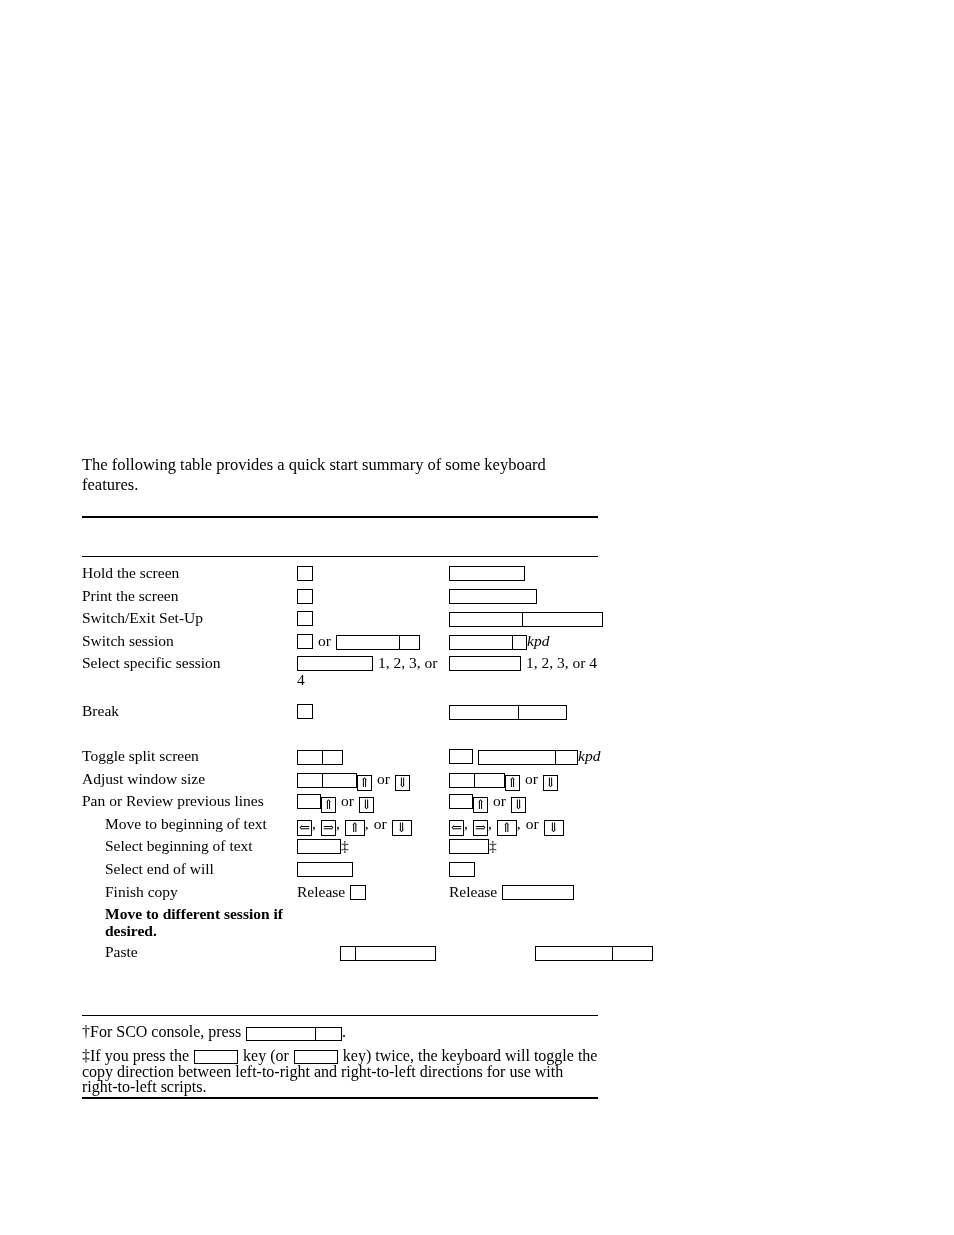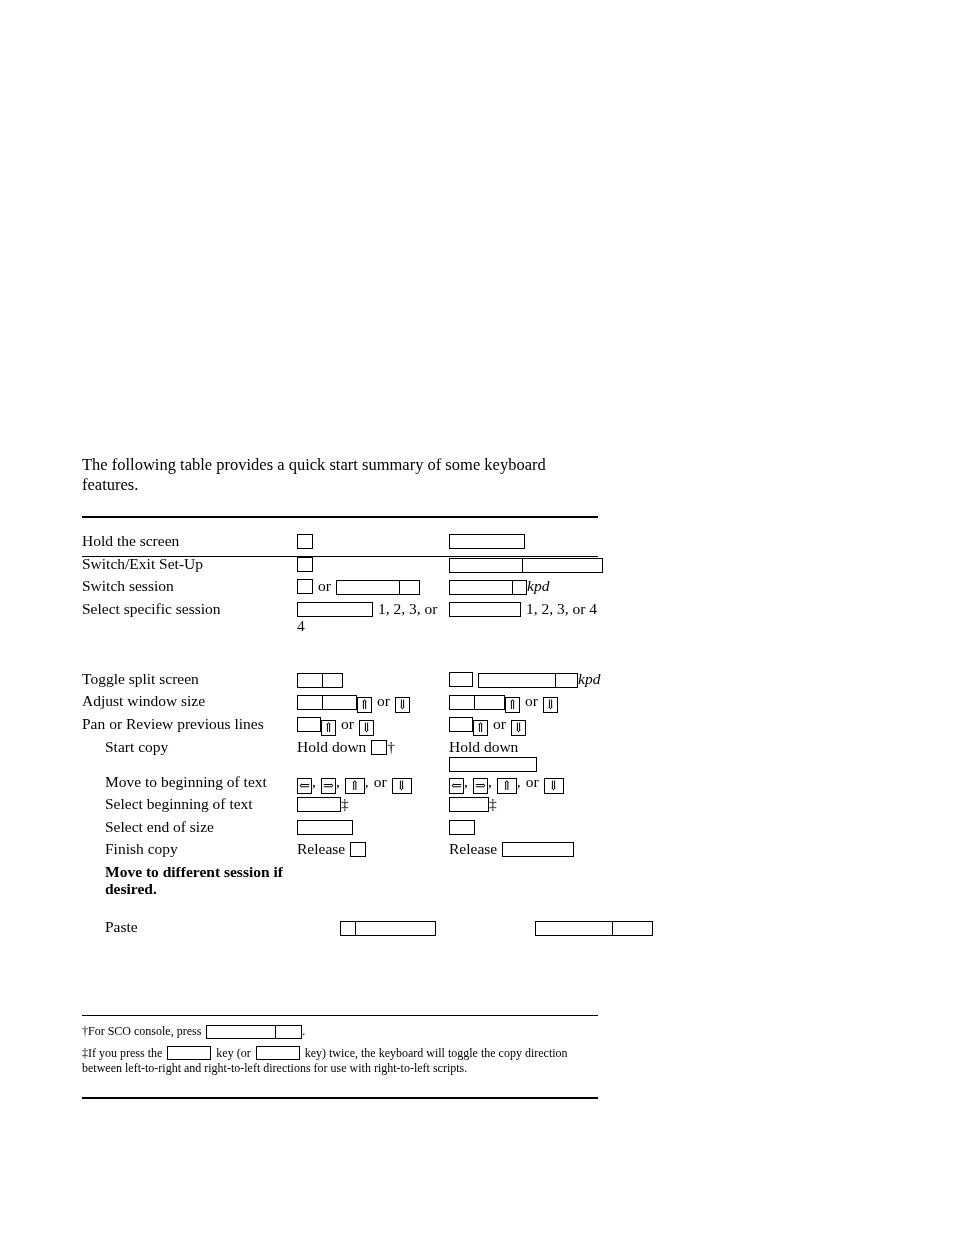--- a/index.html
+++ b/index.html
@@ -40,21 +40,21 @@
     width: 516px;
     height: 1.6px;
     background: #000;
   }
   .rule.thin { height: 1.2px; }
 
   
   .tbl {
     position: absolute;
     left: 82px;
-    top: 531px;
+    top: 563px;
     width: 520px;
     font-size: 15.5px;
     line-height: 17px;
   }
   .row {
     position: relative;
     display: flex;
     align-items: flex-start;
     min-height: 22.6px;
   }
@@ -139,21 +139,21 @@
 
   .sp { display: inline-block; width: 5px; }
   .txt { white-space: nowrap; }
 
   
   .notes {
     position: absolute;
     left: 82px;
     top: 1024px;
     width: 516px;
-    font-size: 12px;
+    font-size: 16px;
     line-height: 15.2px;
   }
   .note { margin-bottom: 7px; }
   .note:last-child { margin-bottom: 8px; }
   .fkey {
     display: inline-block;
     border: 1.2px solid #000;
     height: 14px;
     vertical-align: -3px;
     box-sizing: border-box;
@@ -187,20 +187,29 @@
     <div class="row">
       <div class="label">Hold the screen</div>
       <div class="colA">
         <span class="key w16"></span>
       </div>
       <div class="colB">
         <span class="key w76"></span>
       </div>
     </div>
 
+    <div class="row">
+      <div class="label">Print the screen</div>
+      <div class="colA">
+        <span class="key w16"></span>
+      </div>
+      <div class="colB">
+        <span class="key w88"></span>
+      </div>
+    </div>
 
     <div class="row">
       <div class="label">Switch/Exit Set-Up</div>
       <div class="colA">
         <span class="key w16"></span>
       </div>
       <div class="colB">
         <span class="keygrp">
           <span class="w72"></span>
           <span class="w80"></span>
@@ -229,20 +238,32 @@
       <div class="colA">
         <span class="key w76"></span><span class="sp"></span><span>1, 2, 3, or 4</span>
       </div>
       <div class="colB">
         <span class="key w72"></span><span class="sp"></span><span>1, 2, 3, or 4</span>
       </div>
     </div>
 
     <div style="height:13px;"></div>
 
+    <div class="row">
+      <div class="label">Break</div>
+      <div class="colA">
+        <span class="key w16"></span>
+      </div>
+      <div class="colB">
+        <span class="keygrp">
+            <span class="w68"></span>
+            <span class="w48"></span>
+          </span>
+      </div>
+    </div>
 
     <div style="height:22px;"></div>
 
     <div class="row">
       <div class="label">Toggle split screen</div>
       <div class="colA">
         <span class="keygrp">
             <span class="w24"></span>
             <span class="w20"></span>
           </span>
@@ -275,29 +296,20 @@
       <div class="label">Pan or Review previous lines</div>
       <div class="colA">
         <span class="key w24"></span><span class="akey">⇑</span><span class="sp"></span><span class="txt">or</span><span class="sp"></span><span class="akey">⇓</span>
       </div>
       <div class="colB">
         <span class="key w24"></span><span class="akey">⇑</span><span class="sp"></span><span class="txt">or</span><span class="sp"></span><span class="akey">⇓</span>
       </div>
     </div>
 
 
-    <div class="row">
-      <div class="label indent">Start copy</div>
-      <div class="colA">
-        <span class="txt">Hold down</span><span class="sp"></span><span class="key w16"></span><span>†</span>
-      </div>
-      <div class="colB">
-        <span class="txt">Hold down</span><span class="sp"></span><span class="key w88"></span>
-      </div>
-    </div>
 
     <div class="row">
       <div class="label indent">Move to beginning of text</div>
       <div class="colA">
         <span class="akey">⇐</span><span>,</span><span class="sp"></span><span class="akey">⇒</span><span>,</span><span class="sp"></span><span class="akey w20">⇑</span><span>,</span><span class="sp"></span><span class="txt">or</span><span class="sp"></span><span class="akey w20">⇓</span>
       </div>
       <div class="colB">
         <span class="akey">⇐</span><span>,</span><span class="sp"></span><span class="akey">⇒</span><span>,</span><span class="sp"></span><span class="akey w20">⇑</span><span>,</span><span class="sp"></span><span class="txt">or</span><span class="sp"></span><span class="akey w20">⇓</span>
       </div>
     </div>
@@ -306,21 +318,21 @@
       <div class="label indent">Select beginning of text</div>
       <div class="colA">
         <span class="key w44"></span><span>‡</span>
       </div>
       <div class="colB">
         <span class="key w40"></span><span>‡</span>
       </div>
     </div>
 
     <div class="row">
-      <div class="label indent">Select end of size</div>
+      <div class="label indent">Select end of will</div>
       <div class="colA">
         <span class="key w56"></span>
       </div>
       <div class="colB">
         <span class="key w26"></span>
       </div>
     </div>
 
     <div class="row">
       <div class="label indent">Finish copy</div>
@@ -331,21 +343,21 @@
         <span class="txt">Release</span><span class="sp"></span><span class="key w72"></span>
       </div>
     </div>
 
     <div class="row">
       <div class="label indent" style="line-height:17px;font-weight:bold;">Move to different session if desired.</div>
       <div class="colA"></div>
       <div class="colB"></div>
     </div>
 
-    <div class="row" style="margin-top:20px;gap:43px;">
+    <div class="row" style="margin-top:3px;gap:43px;">
       <div class="label indent">Paste</div>
       <div class="colA">
         <span class="keygrp">
             <span class="w14"></span>
             <span class="w80"></span>
           </span>
       </div>
       <div class="colB">
         <span class="keygrp">
             <span class="w76"></span>

